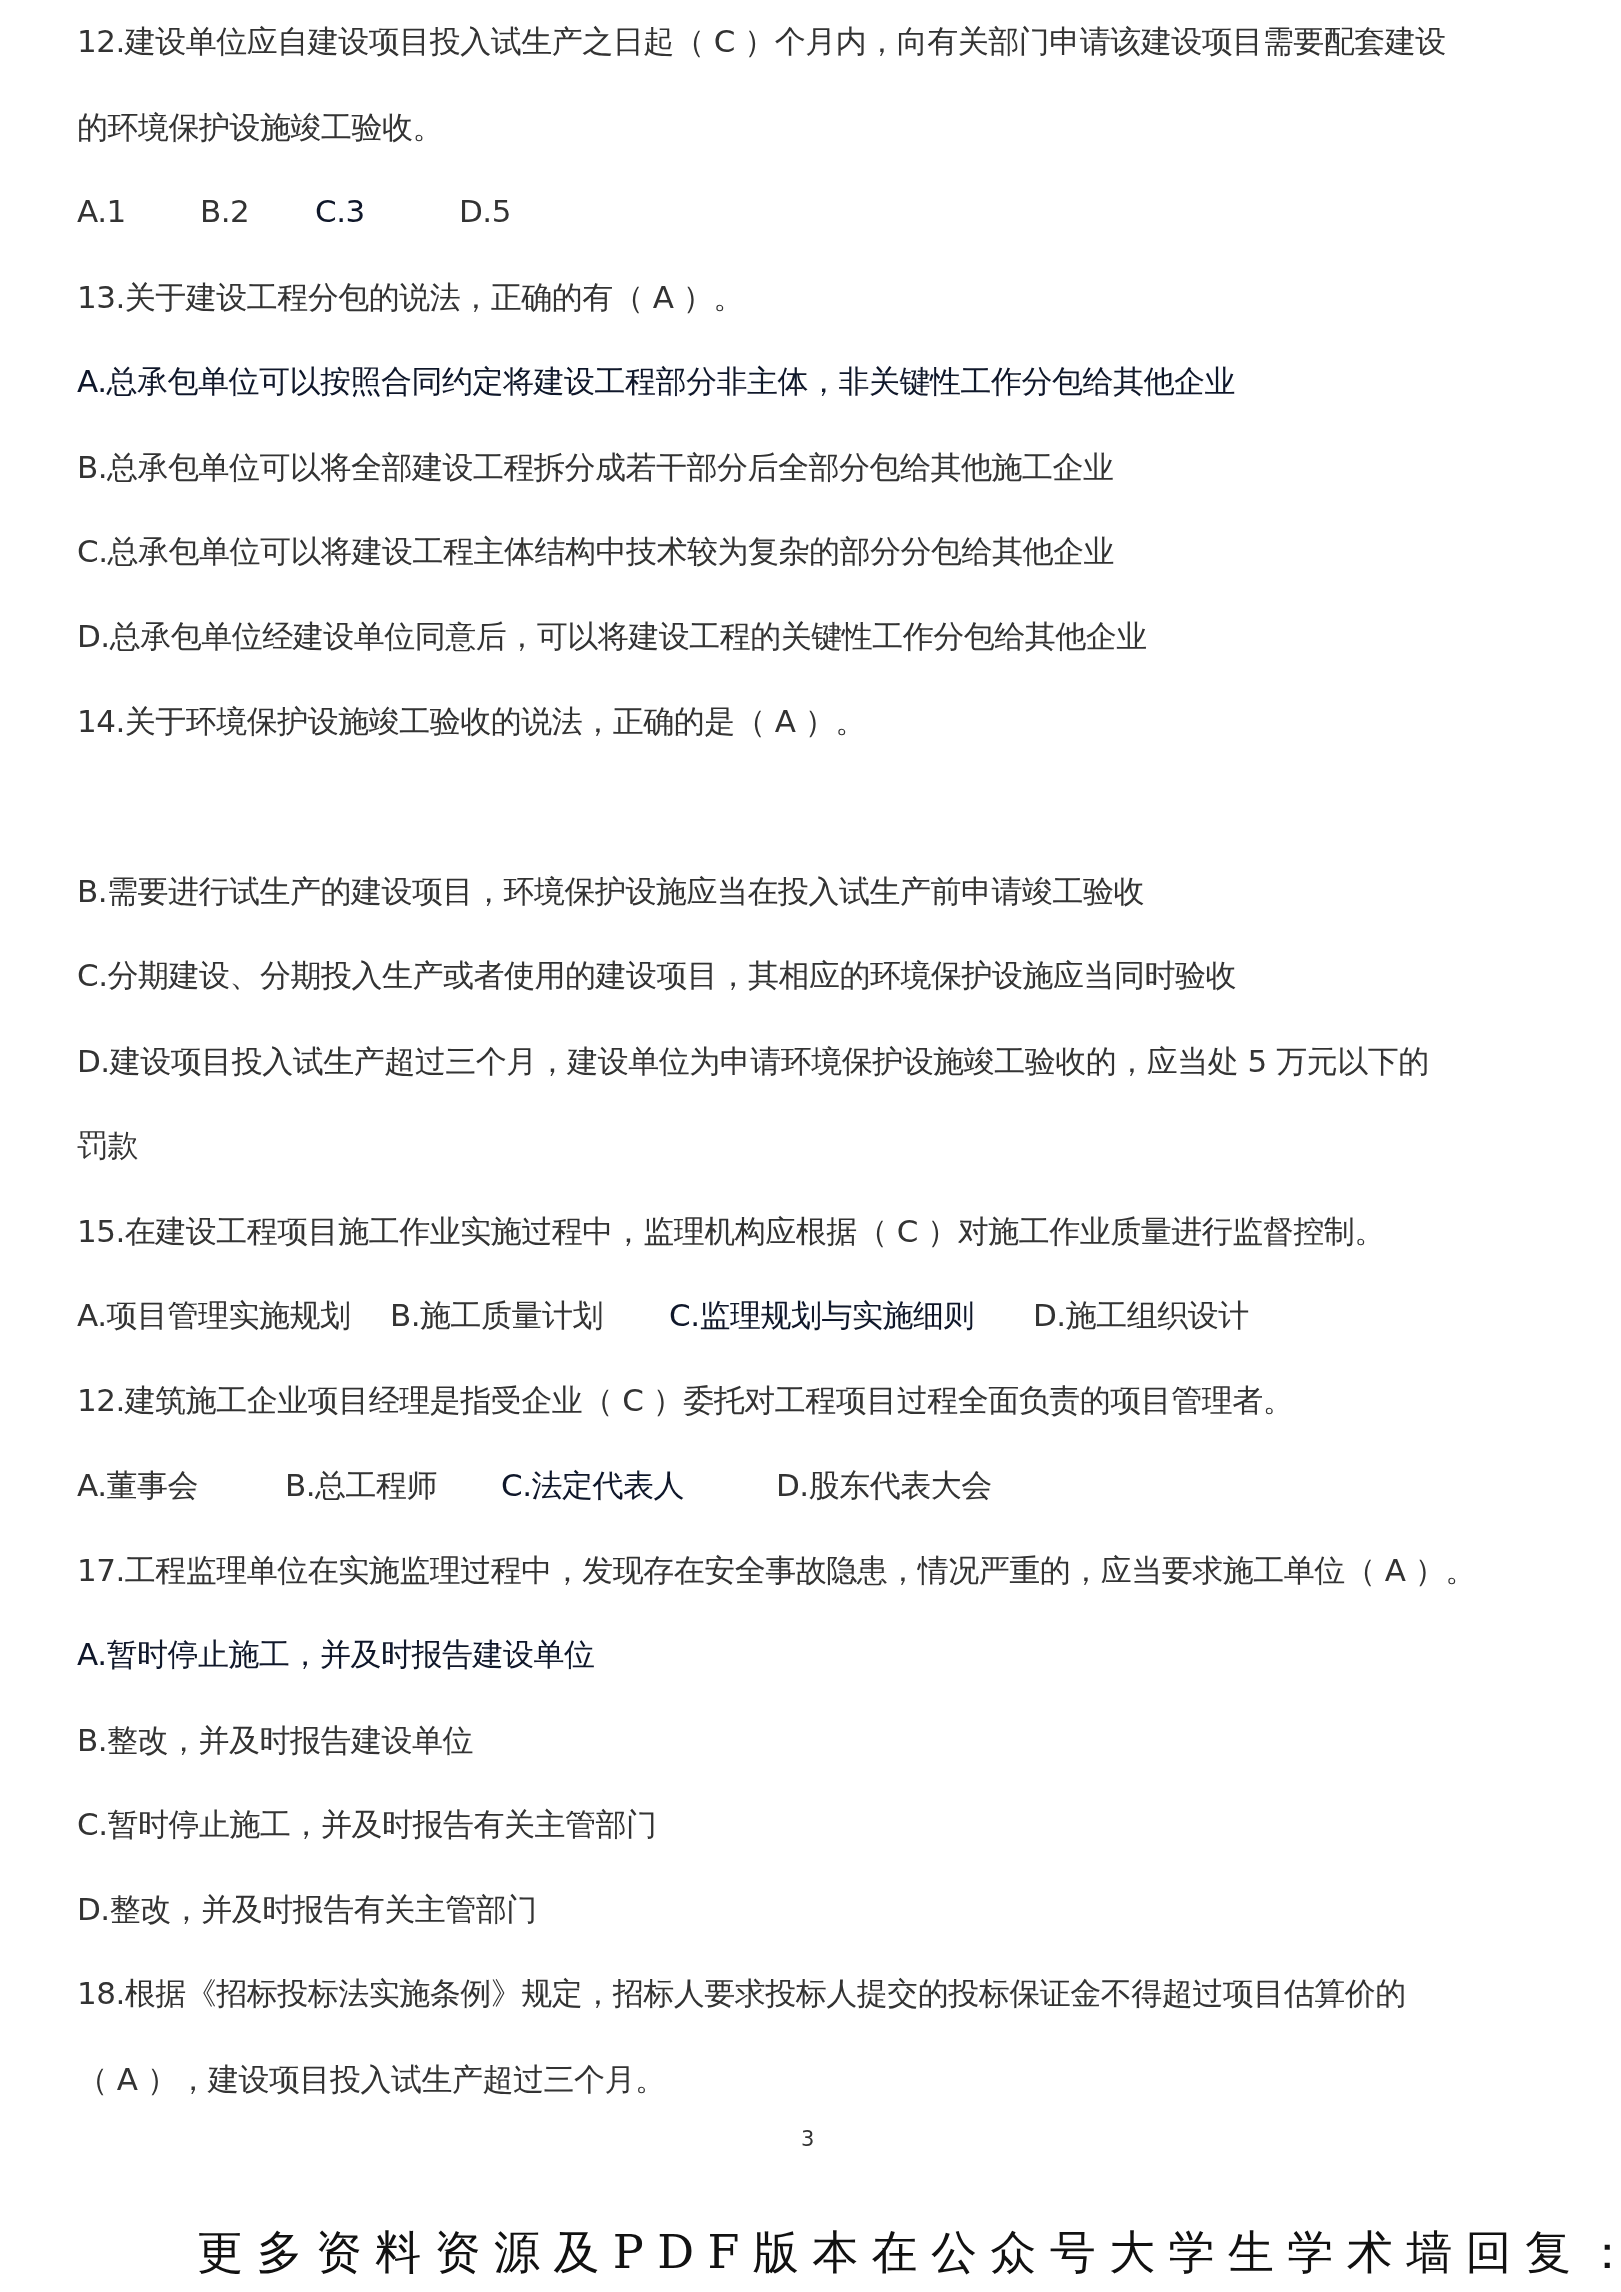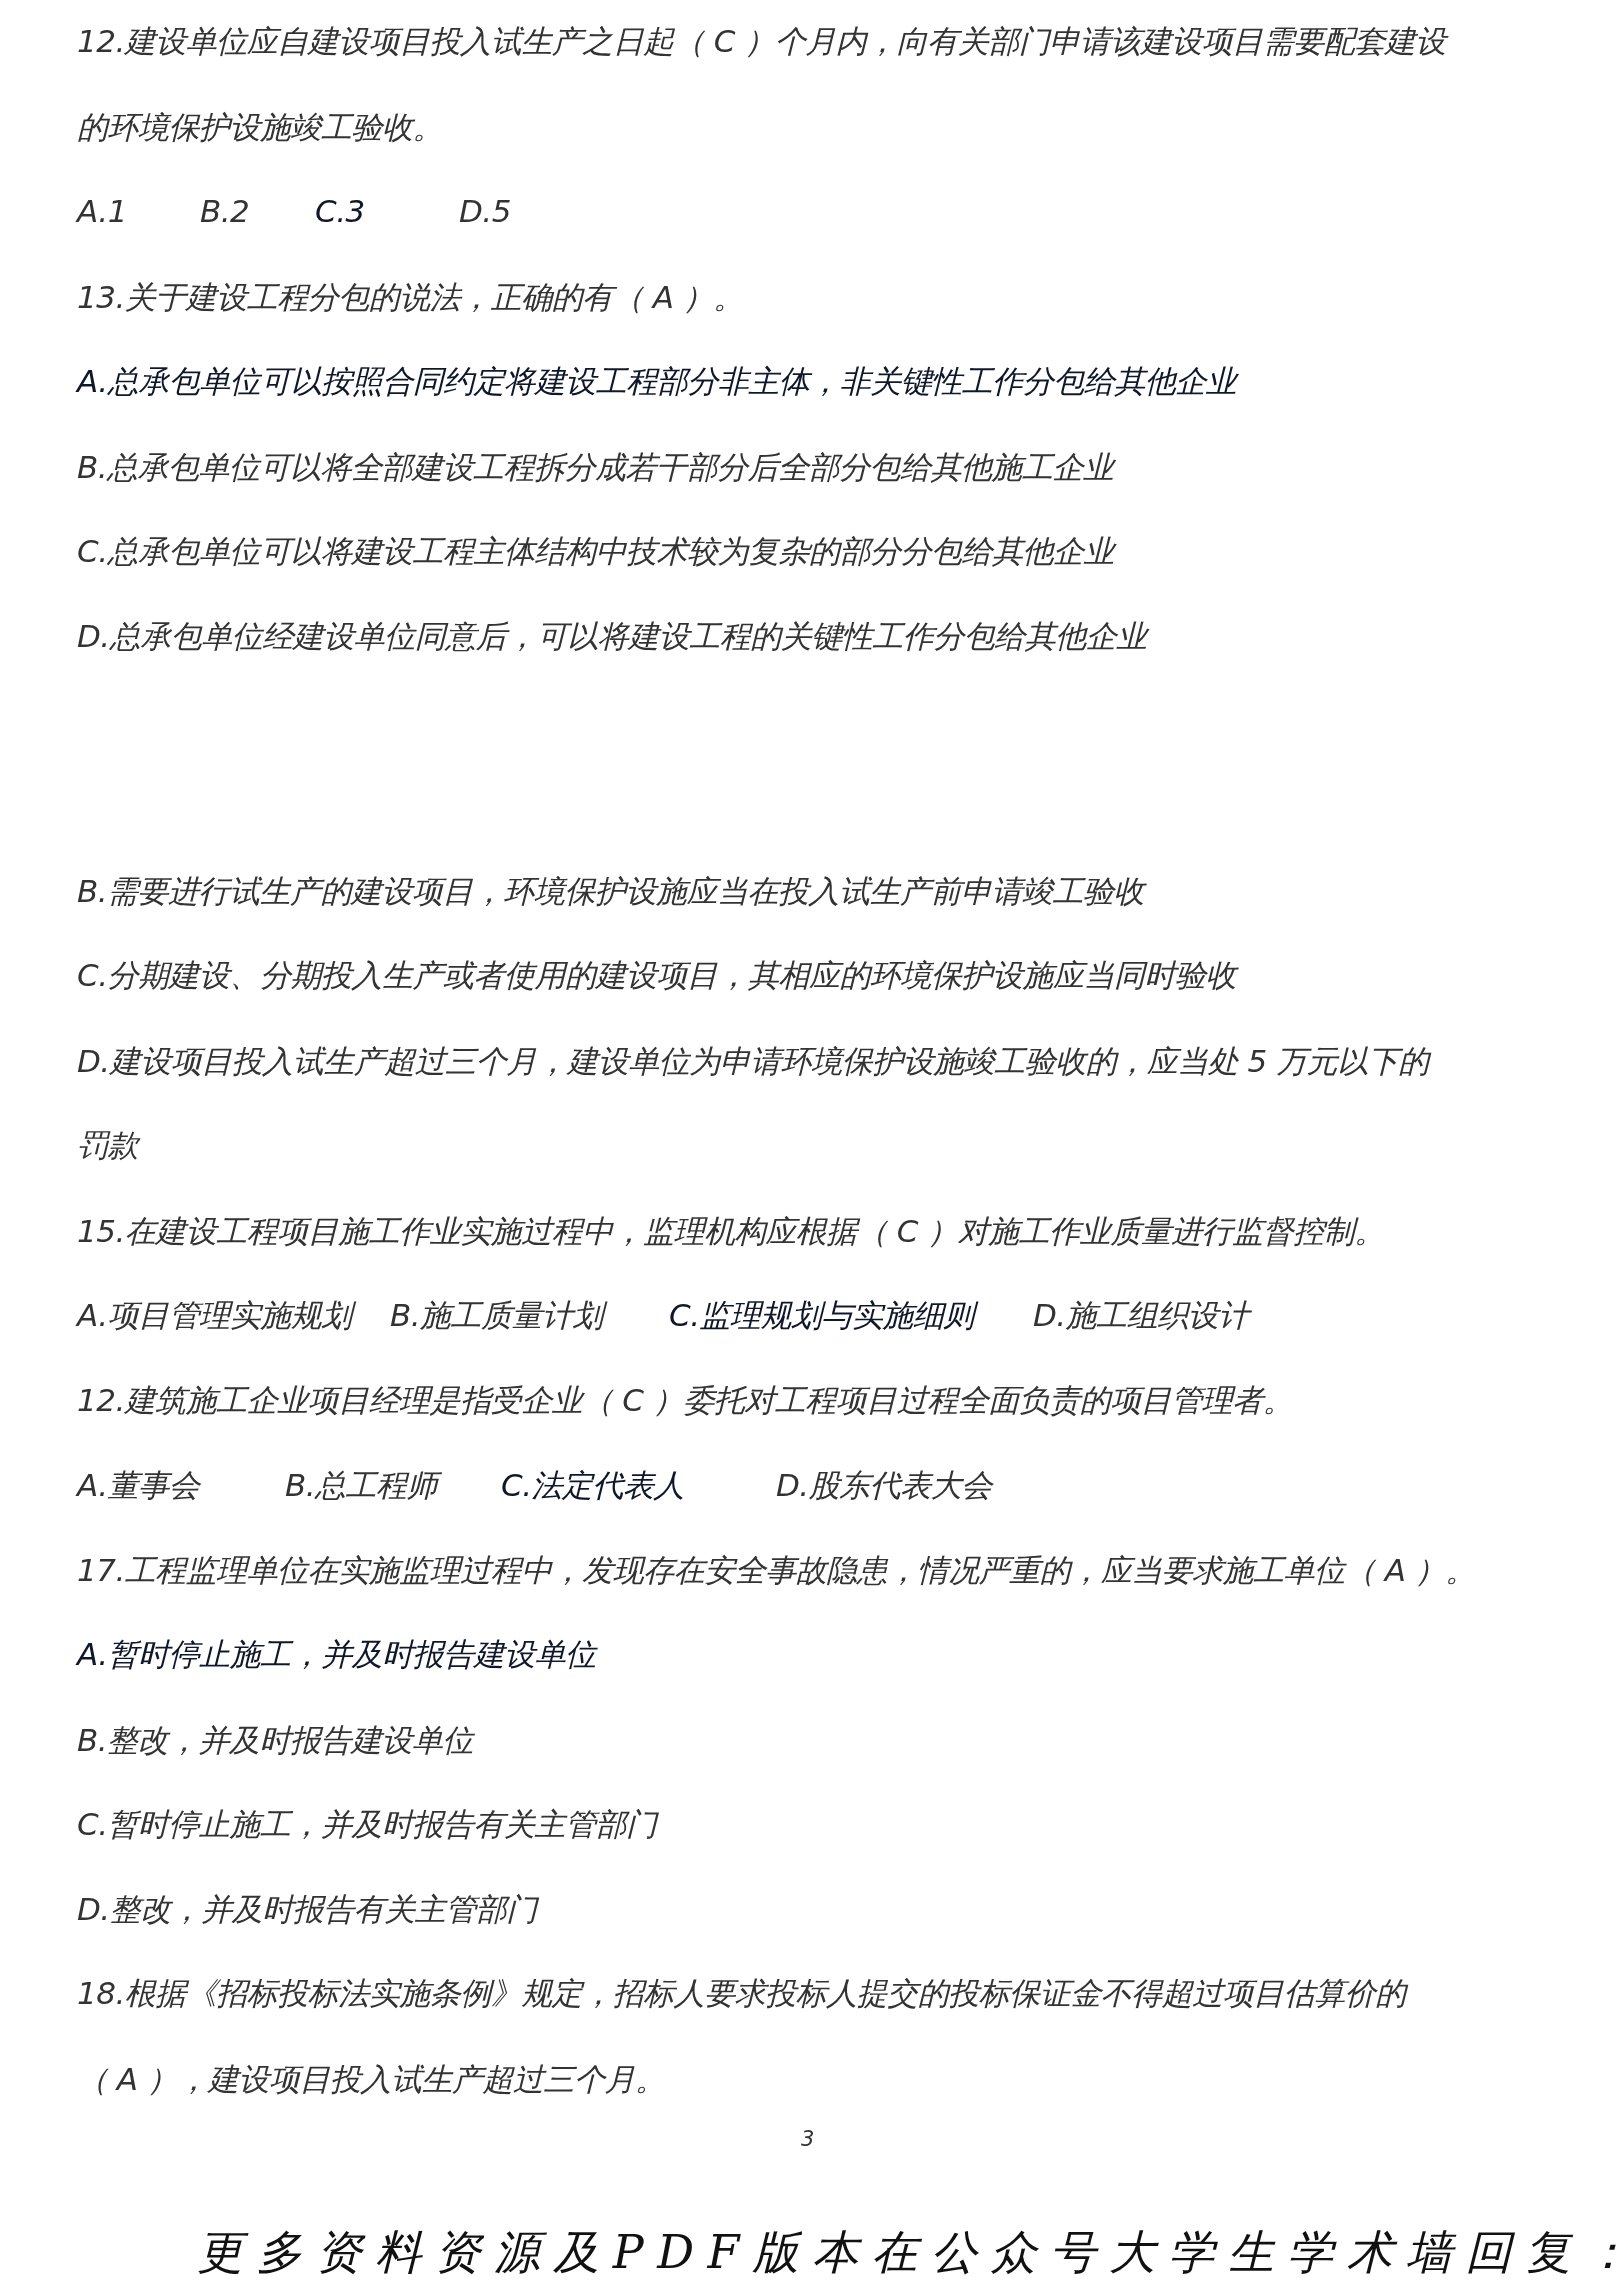--- a/index.html
+++ b/index.html
@@ -1,17 +1,17 @@
 <!DOCTYPE html>
 <html><head>
 <meta charset="utf-8">
 <style>
   html, body { margin: 0; padding: 0; background: #ffffff; }
   body { width: 1622px; height: 2292px; position: relative; overflow: hidden; }
-  .page { position: absolute; left: 0; top: 0; width: 1450px; height: 2292px; font-style: italic; }
+  .page { position: absolute; left: 0; top: 0; width: 1450px; height: 2292px; }
   .line {
     position: absolute; left: 77px; height: 48px; line-height: 48px;
     font-family: "DejaVu Sans", "Liberation Sans", sans-serif;
     font-size: 31px; color: #333333; white-space: nowrap; letter-spacing: -0.5px;
   }
   .red { color: #0f172a; }
   .opt { position: absolute; top: 0; }
   .pagenum {
     position: absolute; left: 801px; top: 2127px;
     font-family: "DejaVu Sans", sans-serif; font-size: 21px; color: #333;
@@ -35,20 +35,21 @@
     <span class="opt red" style="left:315px">C.3</span>
     <span class="opt" style="left:459px">D.5</span>
   </div>
 
   <div class="line" style="top:273px">13.关于建设工程分包的说法，正确的有（  A  ）。</div>
   <div class="line red" style="top:357px">A.总承包单位可以按照合同约定将建设工程部分非主体，非关键性工作分包给其他企业</div>
   <div class="line" style="top:443px">B.总承包单位可以将全部建设工程拆分成若干部分后全部分包给其他施工企业</div>
   <div class="line" style="top:527px">C.总承包单位可以将建设工程主体结构中技术较为复杂的部分分包给其他企业</div>
   <div class="line" style="top:612px">D.总承包单位经建设单位同意后，可以将建设工程的关键性工作分包给其他企业</div>
 
+  <div class="line" style="top:697px">14.关于环境保护设施竣工验收的说法，正确的是（  A  ）。</div>
   <div class="line" style="top:867px">B.需要进行试生产的建设项目，环境保护设施应当在投入试生产前申请竣工验收</div>
   <div class="line" style="top:951px">C.分期建设、分期投入生产或者使用的建设项目，其相应的环境保护设施应当同时验收</div>
   <div class="line" style="top:1037px">D.建设项目投入试生产超过三个月，建设单位为申请环境保护设施竣工验收的，应当处 5 万元以下的</div>
   <div class="line" style="top:1121px">罚款</div>
 
   <div class="line" style="top:1207px">15.在建设工程项目施工作业实施过程中，监理机构应根据（ C  ）对施工作业质量进行监督控制。</div>
   <div class="line" style="top:1291px; left:0; width:1622px">
     <span class="opt" style="left:77px">A.项目管理实施规划</span>
     <span class="opt" style="left:390px">B.施工质量计划</span>
     <span class="opt red" style="left:669px">C.监理规划与实施细则</span>

